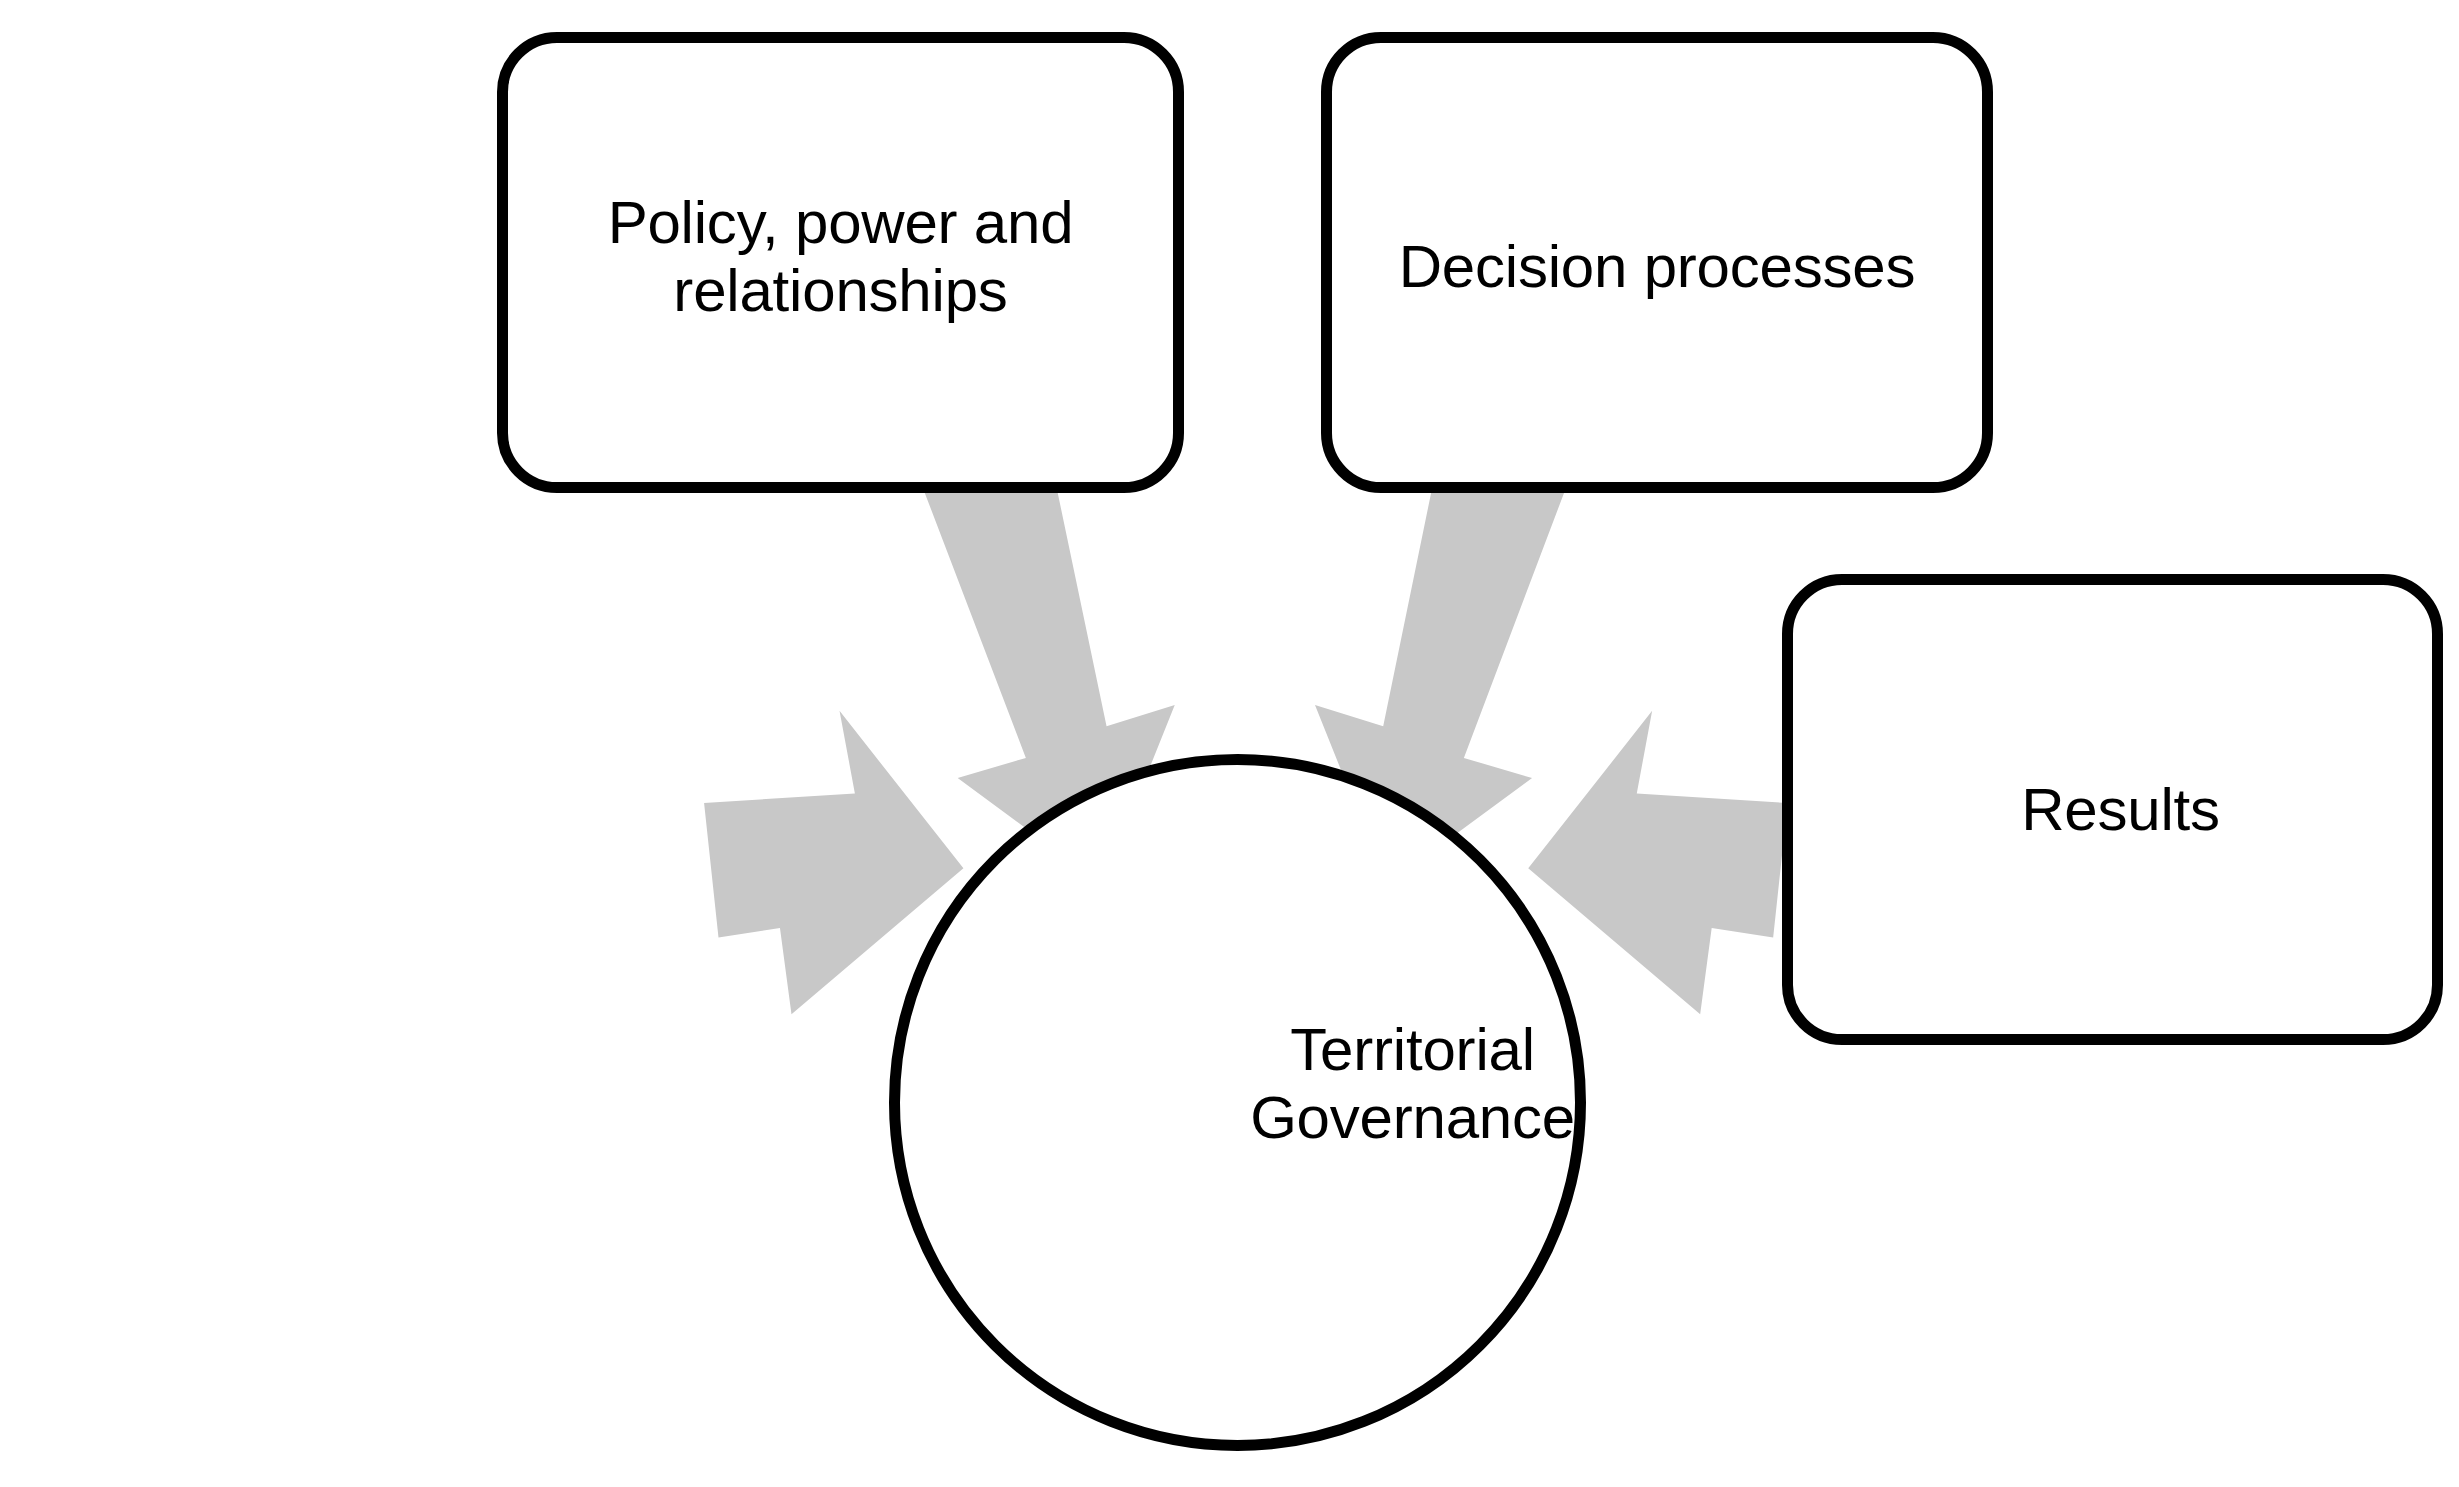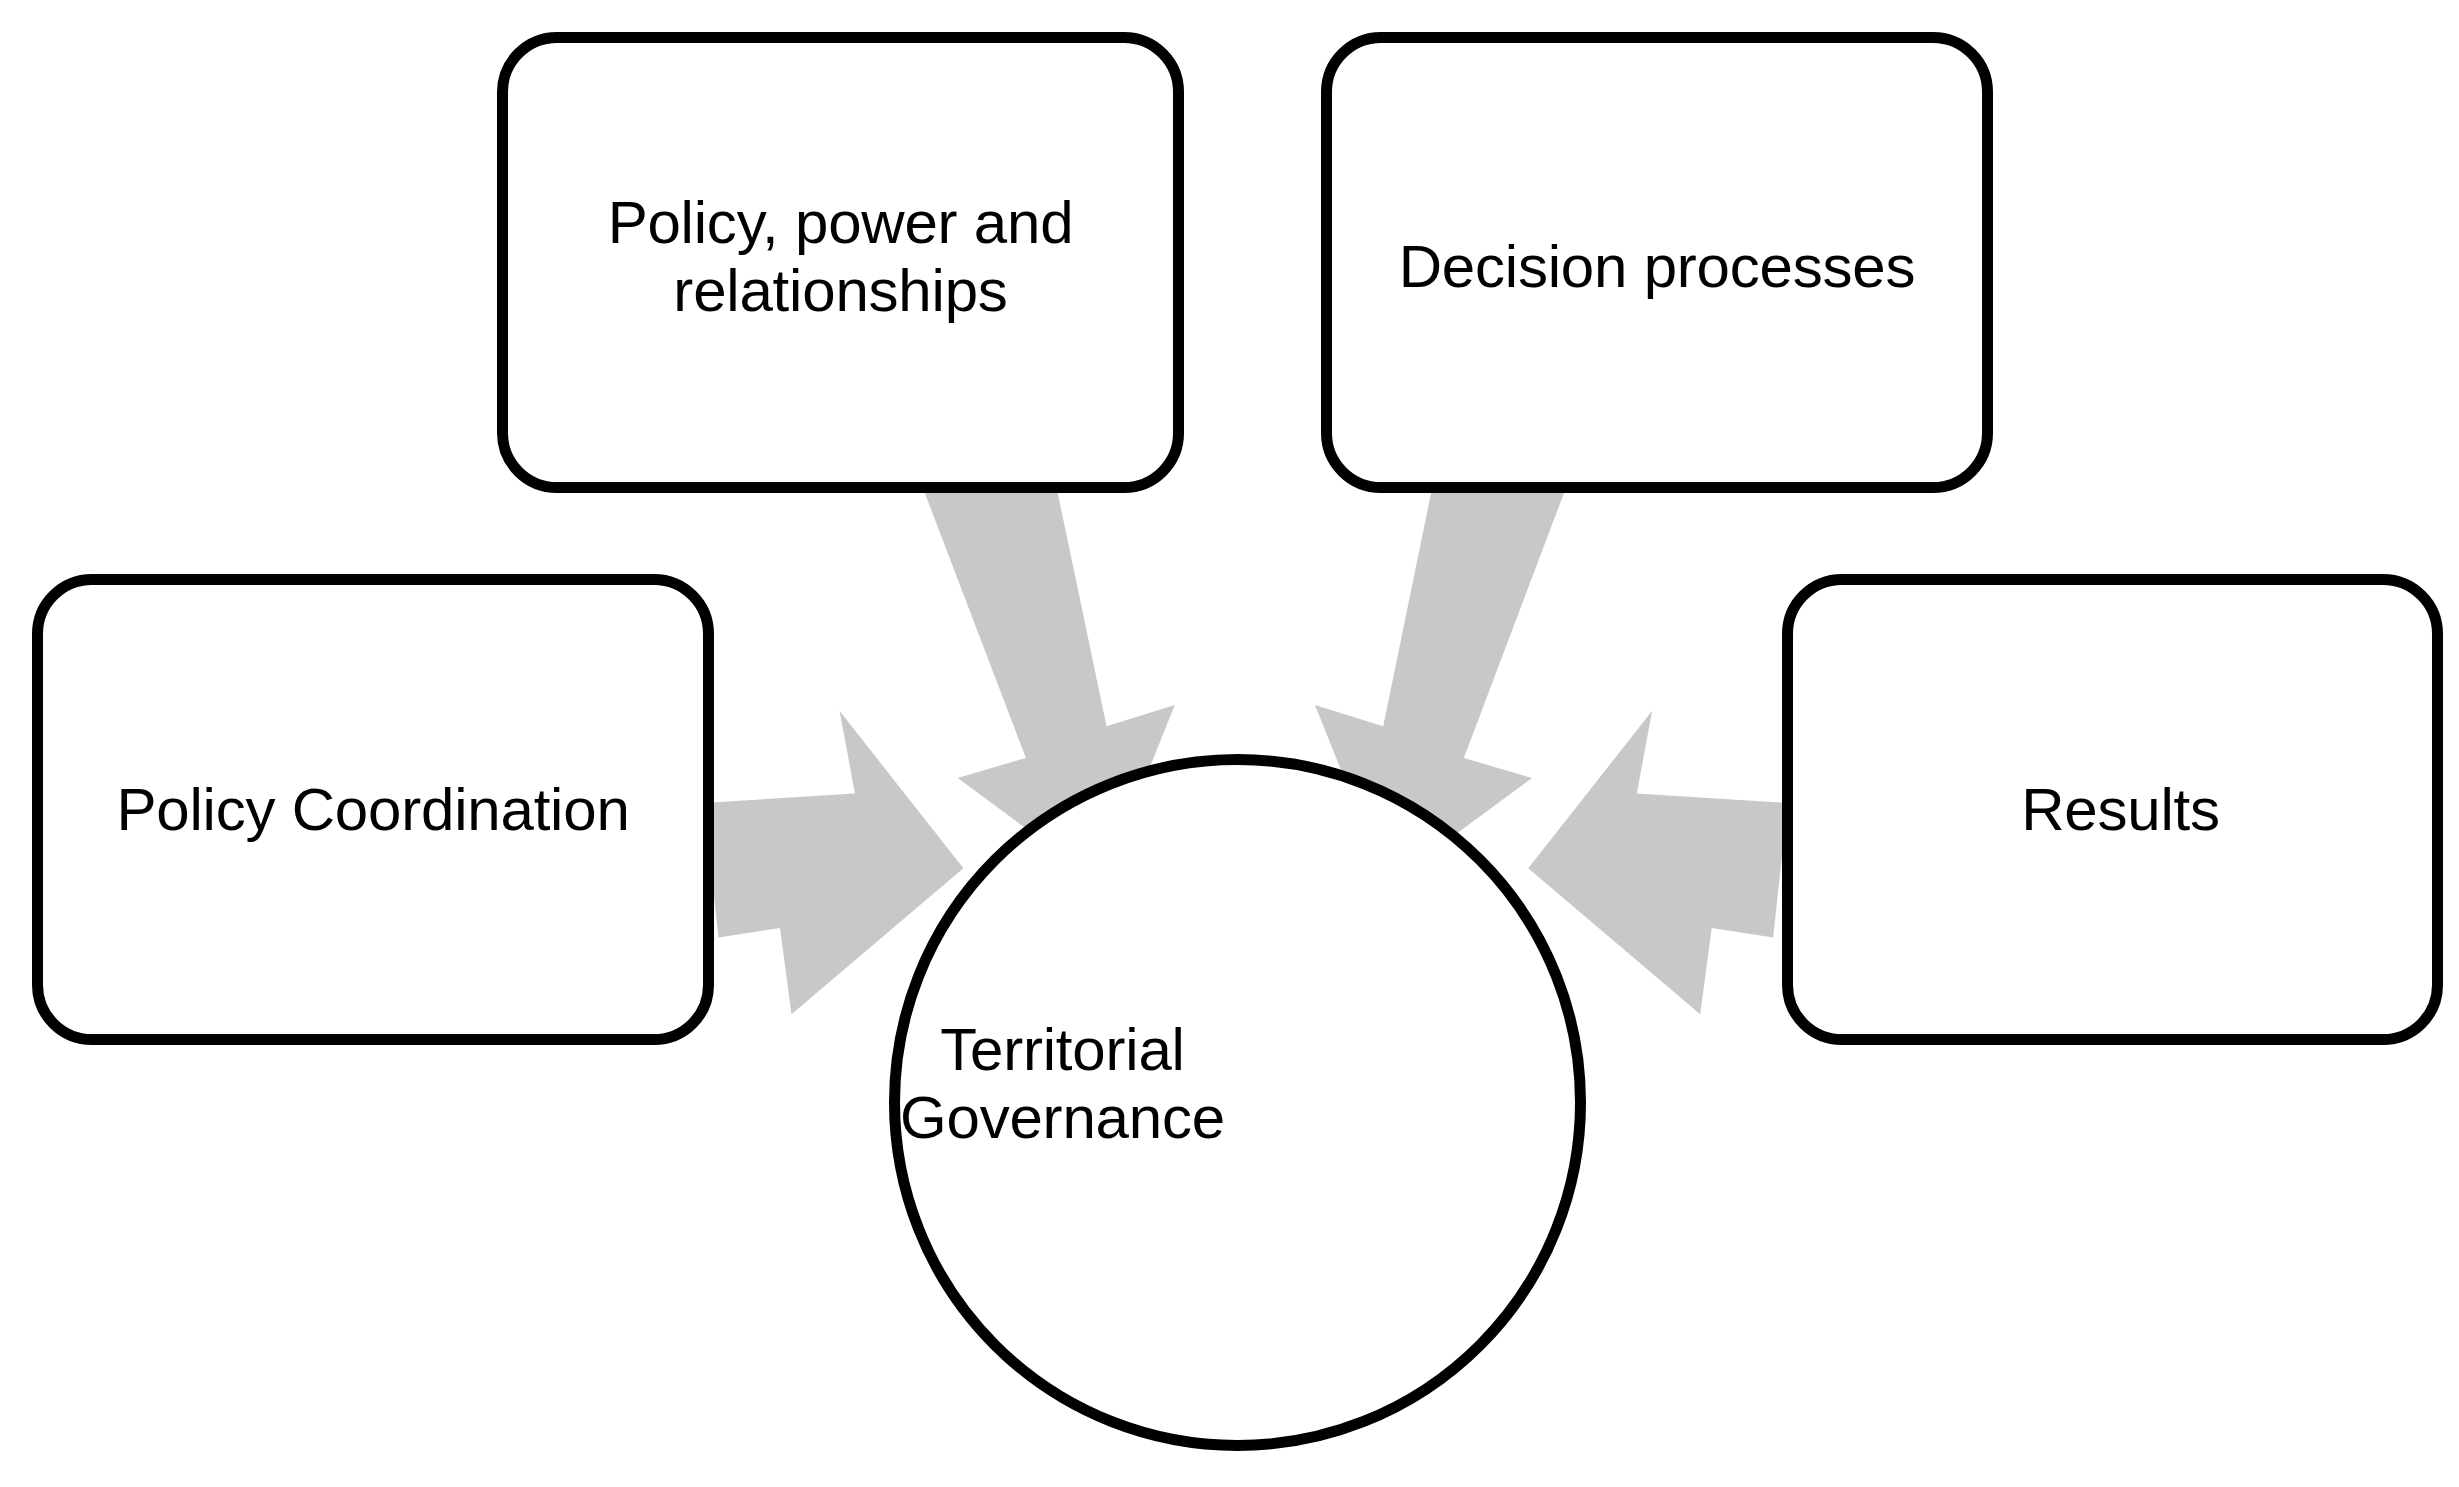--- a/index.html
+++ b/index.html
@@ -73,21 +73,21 @@
     top: 754px;
     width: 697px;
     height: 697px;
     box-sizing: border-box;
     border: 11.5px solid #000000;
     border-radius: 50%;
     background: #ffffff;
     z-index: 3;
     display: flex;
     align-items: center;
-    justify-content: flex-start;
+    justify-content: flex-end;
   }
   #circle-governance .node-label {
     transform: translateY(-19px);
   }
 </style>
 </head>
 <body>
 
 <div id="diagram-root">
 
@@ -112,23 +112,20 @@
 
   <div class="node-box" id="box-actors">
     <span class="node-label">Policy, power and
 relationships</span>
   </div>
 
   <div class="node-box" id="box-decision">
     <span class="node-label">Decision processes</span>
   </div>
 
-  <div class="node-box" id="box-policy">
-    <span class="node-label">Policy Coordination</span>
-  </div>
 
   <div class="node-box" id="box-results">
     <span class="node-label">Results</span>
   </div>
 
   <div id="circle-governance">
     <span class="node-label">Territorial
 Governance</span>
   </div>
 

